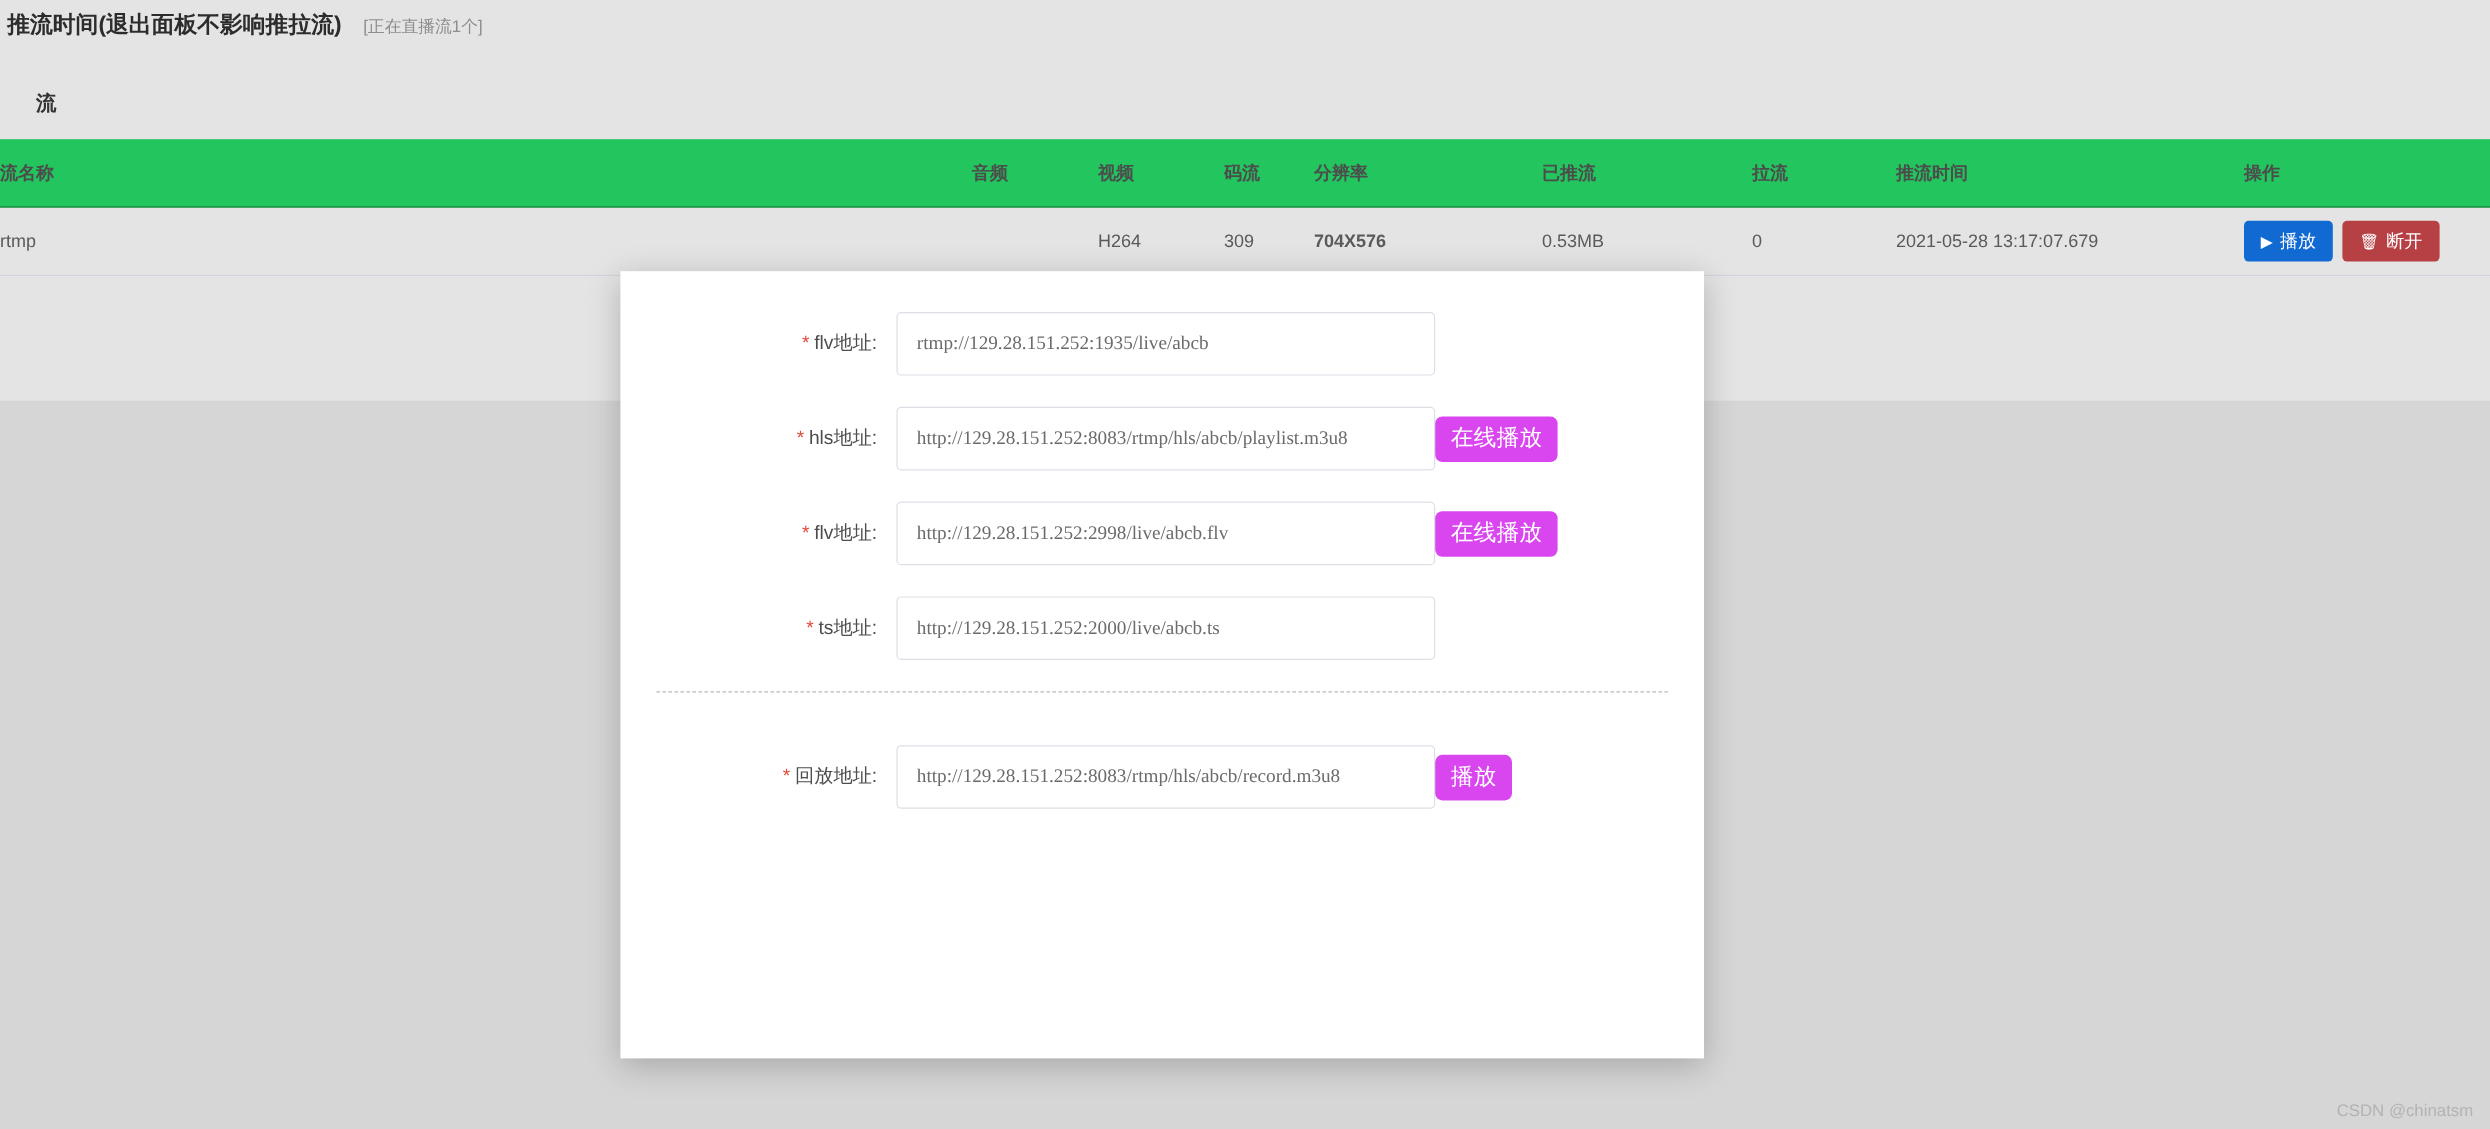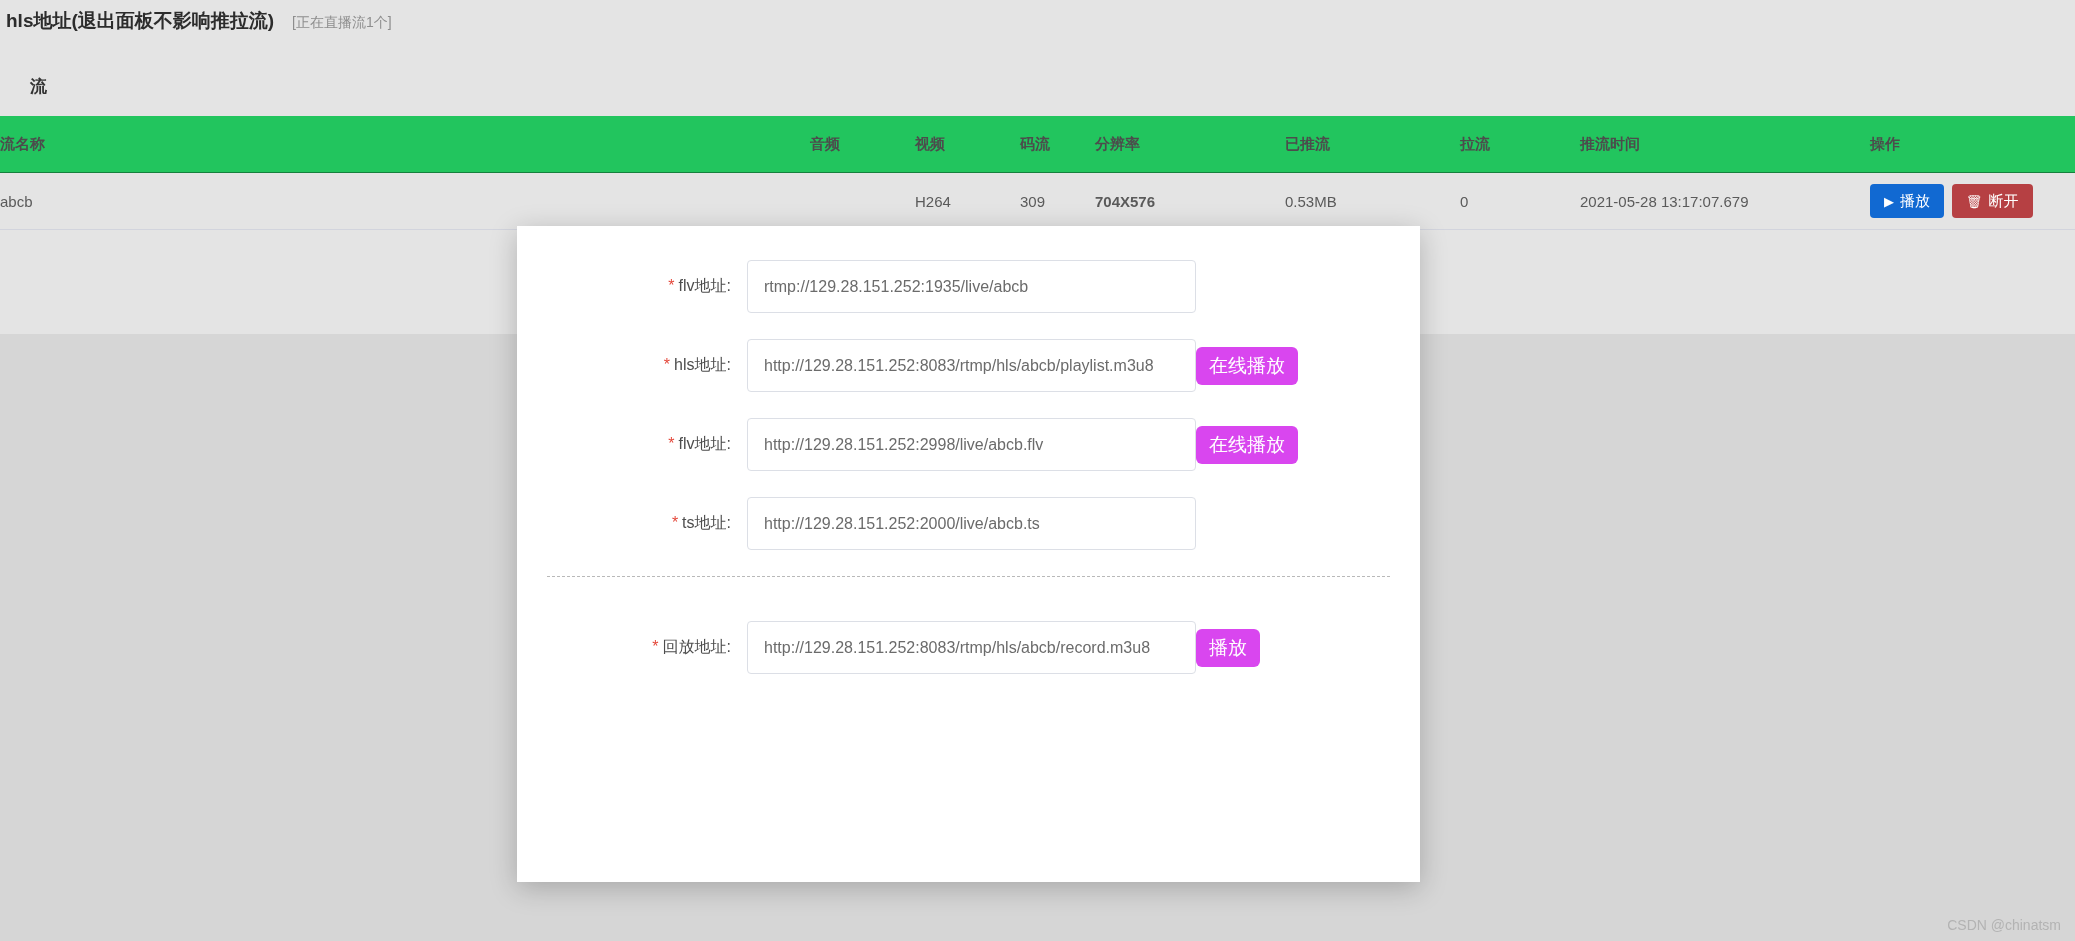--- a/index.html
+++ b/index.html
@@ -199,21 +199,21 @@
   .form-input {
     width: 449px;
     height: 53px;
     box-sizing: border-box;
     border: 1px solid #dcdfe6;
     border-radius: 4px;
     padding: 0 16px;
     font-size: 16px;
     color: #6b6b6b;
     background: #ffffff;
-    font-family: Liberation Sans, sans-serif;
+    font-family: Liberation Serif, serif;
     outline: none;
   }
   .btn-green {
     background: #d946ef;
     color: #ffffff;
     border: none;
     border-radius: 6px;
     height: 38px;
     padding: 0 13px;
     font-size: 19px;
@@ -242,21 +242,21 @@
     z-index: 5;
   }
 </style>
 </head>
 <body>
 
 <div id="page-bg-top"></div>
 <div id="page-bg-bottom"></div>
 
 <div class="page-header">
-  <span class="page-header-title">hls地址(退出面板不影响推拉流)</span>
+  <span class="page-header-title">推流时间(退出面板不影响推拉流)</span>
   <span class="page-header-count">[正在直播流1个]</span>
 </div>
 
 <div class="stream-panel">
   <div class="stream-panel-title">流</div>
 
   <table class="stream-table">
     <thead>
       <tr>
         <th class="c-name">流名称</th>
@@ -265,21 +265,21 @@
         <th class="c-bitr">码流</th>
         <th class="c-res">分辨率</th>
         <th class="c-pushed">已推流</th>
         <th class="c-pull">拉流</th>
         <th class="c-time">推流时间</th>
         <th class="c-ops">操作</th>
       </tr>
     </thead>
     <tbody>
       <tr>
-        <td class="c-name">abcb</td>
+        <td class="c-name">rtmp</td>
         <td class="c-audio"></td>
         <td class="c-video">H264</td>
         <td class="c-bitr">309</td>
         <td class="c-res">704X576</td>
         <td class="c-pushed">0.53MB</td>
         <td class="c-pull">0</td>
         <td class="c-time">2021-05-28 13:17:07.679</td>
         <td class="c-ops ops-cell">
           <button class="btn btn-play-row">
             <span class="glyph">▶</span>

